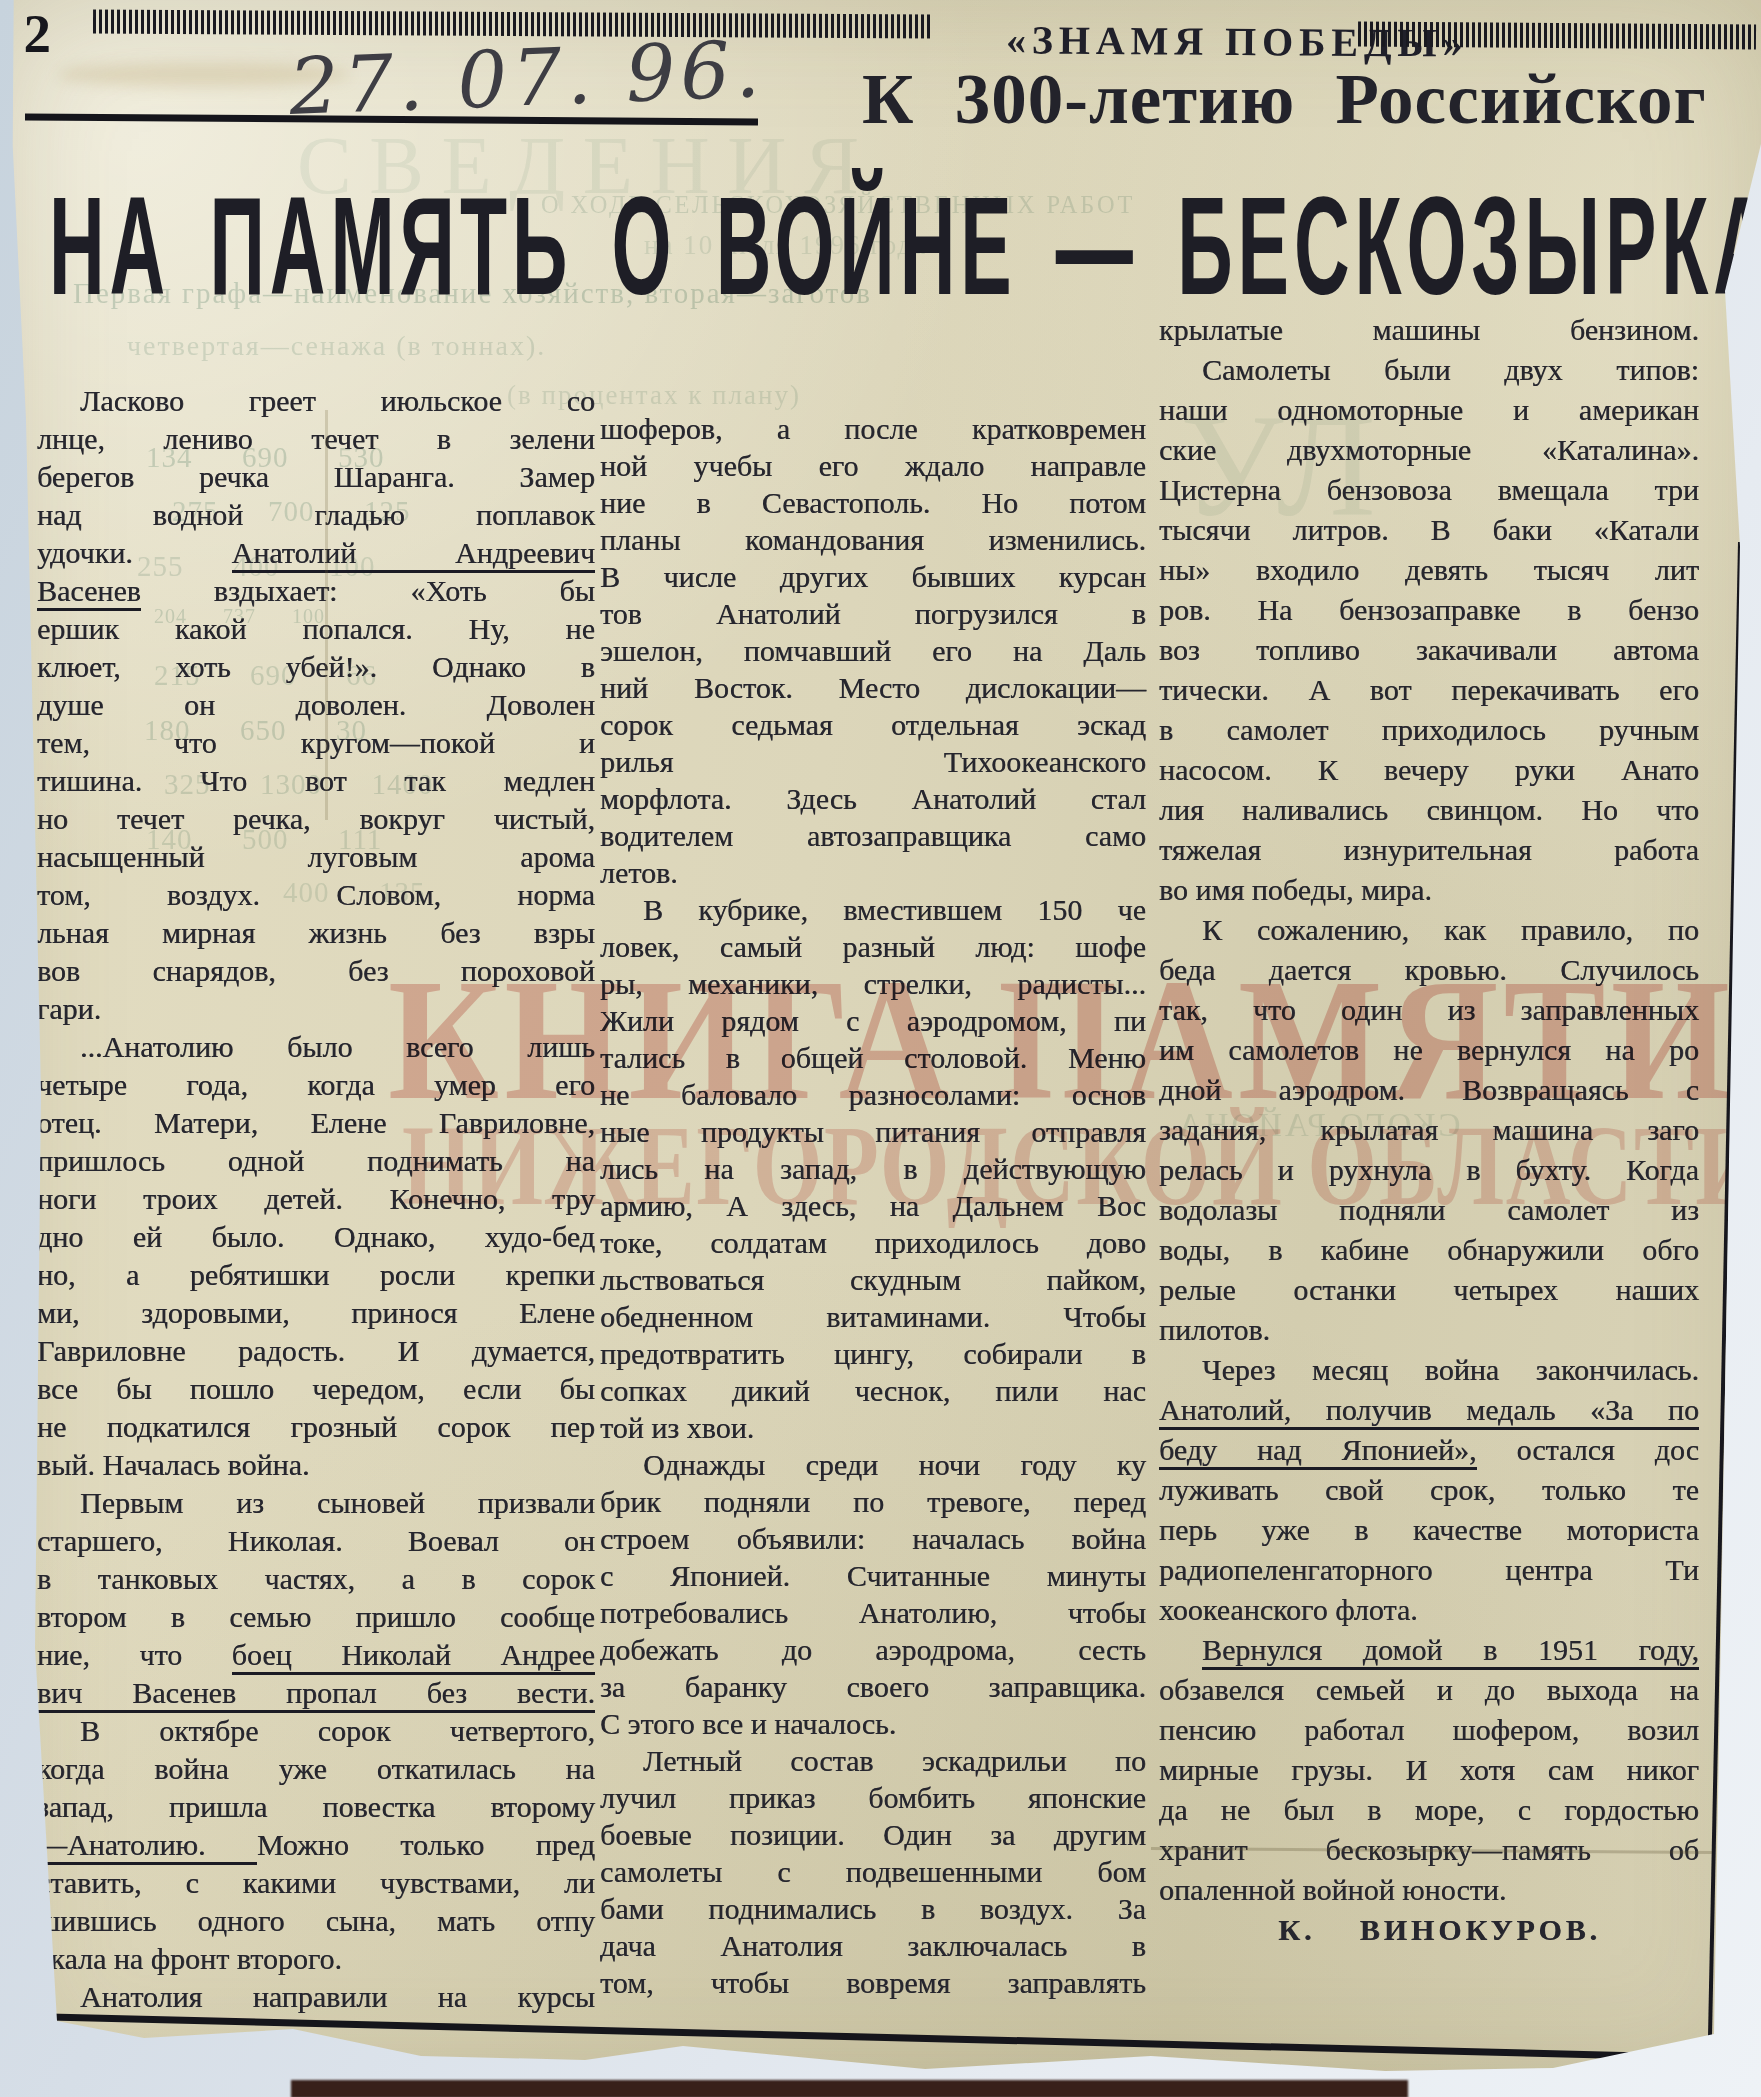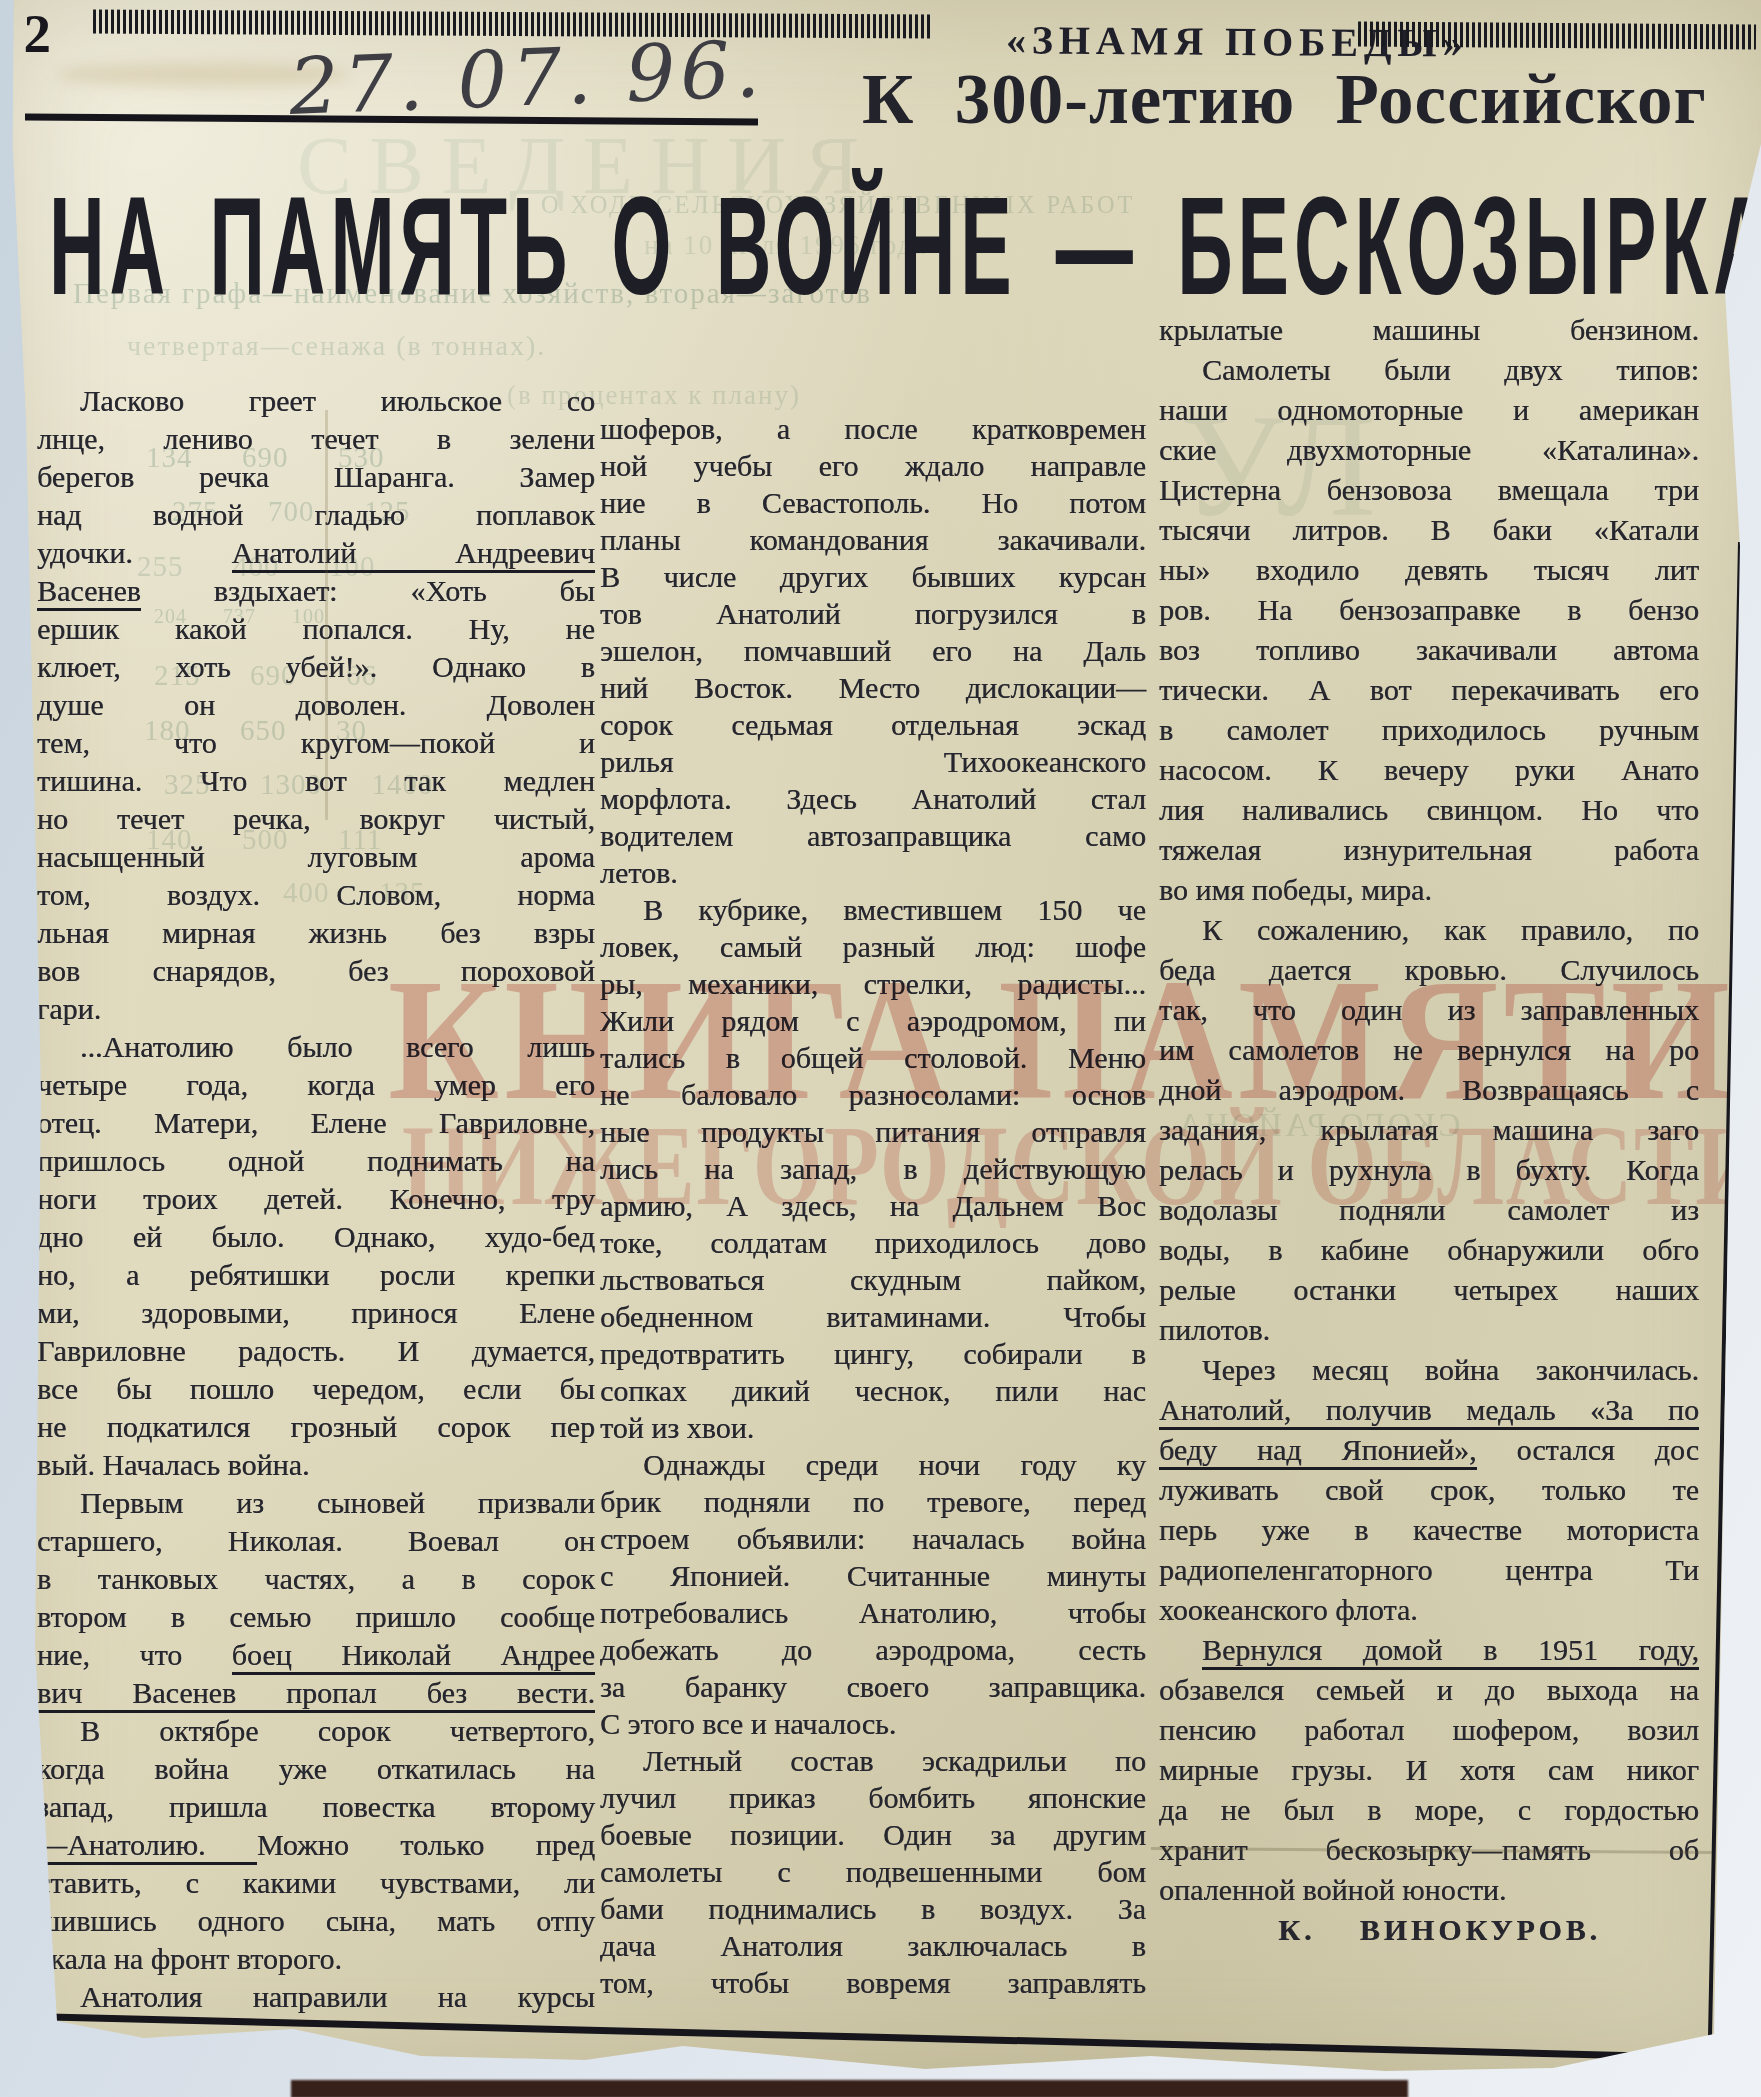--- a/index.html
+++ b/index.html
@@ -145,21 +145,21 @@
       <div class="line"><span class="u">—Анатолию. </span><span>Можно только пред</span></div>
       <div class="line"><span>ставить, с какими чувствами, ли</span></div>
       <div class="line"><span>шившись одного сына, мать отпу</span></div>
       <div class="line noj"><span>скала на фронт второго.</span></div>
       <div class="line ind"><span>Анатолия направили на курсы</span></div>
     </div>
   <div id="col2" class="col">
       <div class="line"><span>шоферов, а после кратковремен</span></div>
       <div class="line"><span>ной учебы его ждало направле</span></div>
       <div class="line"><span>ние в Севастополь. Но потом</span></div>
-      <div class="line"><span>планы командования закачивали.</span></div>
+      <div class="line"><span>планы командования изменились.</span></div>
       <div class="line"><span>В числе других бывших курсан</span></div>
       <div class="line"><span>тов Анатолий погрузился в</span></div>
       <div class="line"><span>эшелон, помчавший его на Даль</span></div>
       <div class="line"><span>ний Восток. Место дислокации—</span></div>
       <div class="line"><span>сорок седьмая отдельная эскад</span></div>
       <div class="line"><span>рилья Тихоокеанского</span></div>
       <div class="line"><span>морфлота. Здесь Анатолий стал</span></div>
       <div class="line"><span>водителем автозаправщика само</span></div>
       <div class="line noj"><span>летов.</span></div>
       <div class="line ind"><span>В кубрике, вместившем 150 че</span></div>

